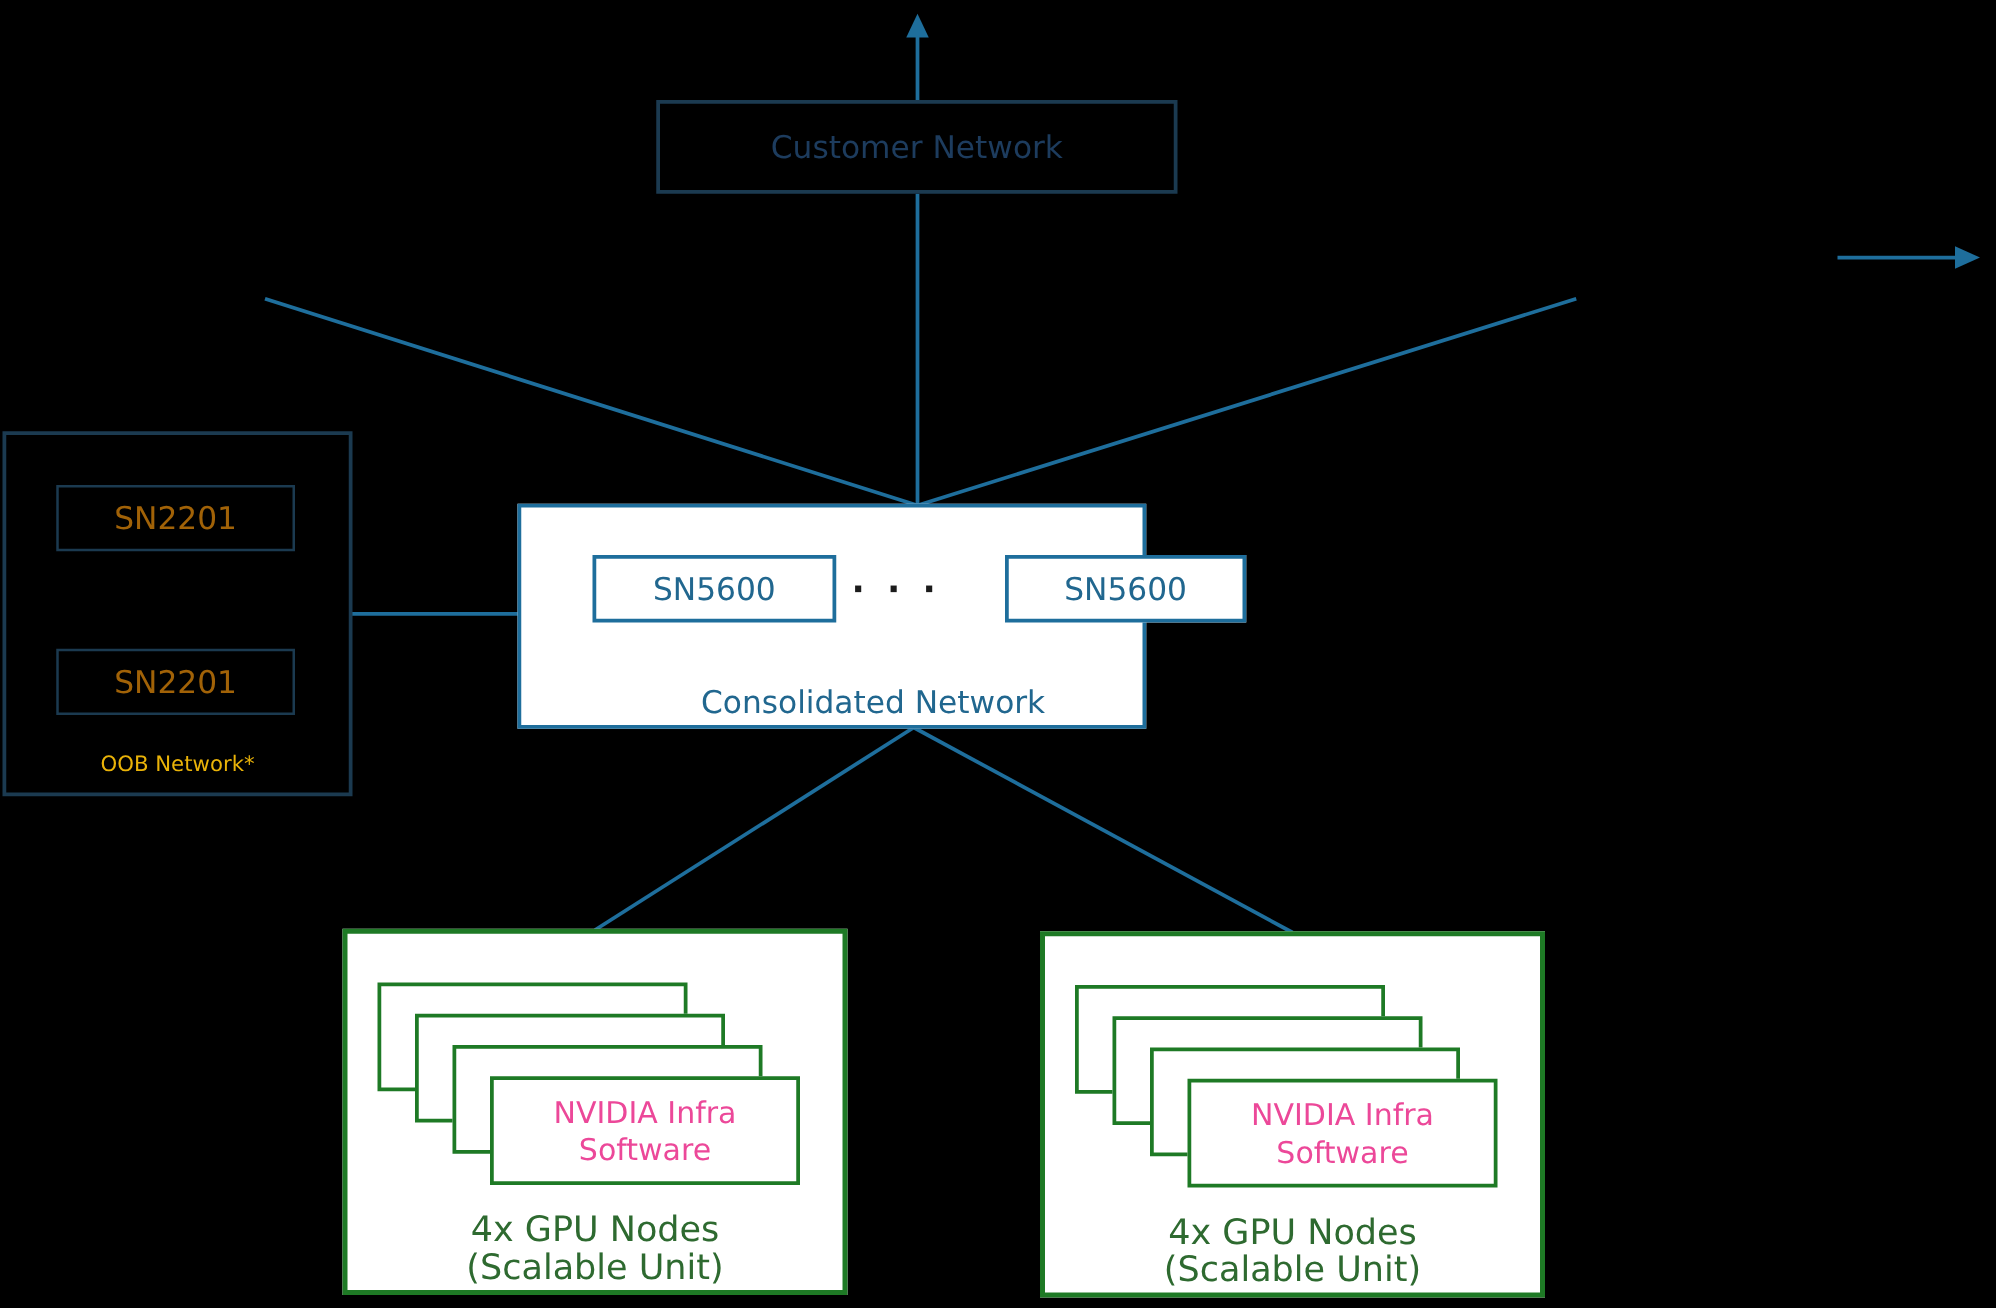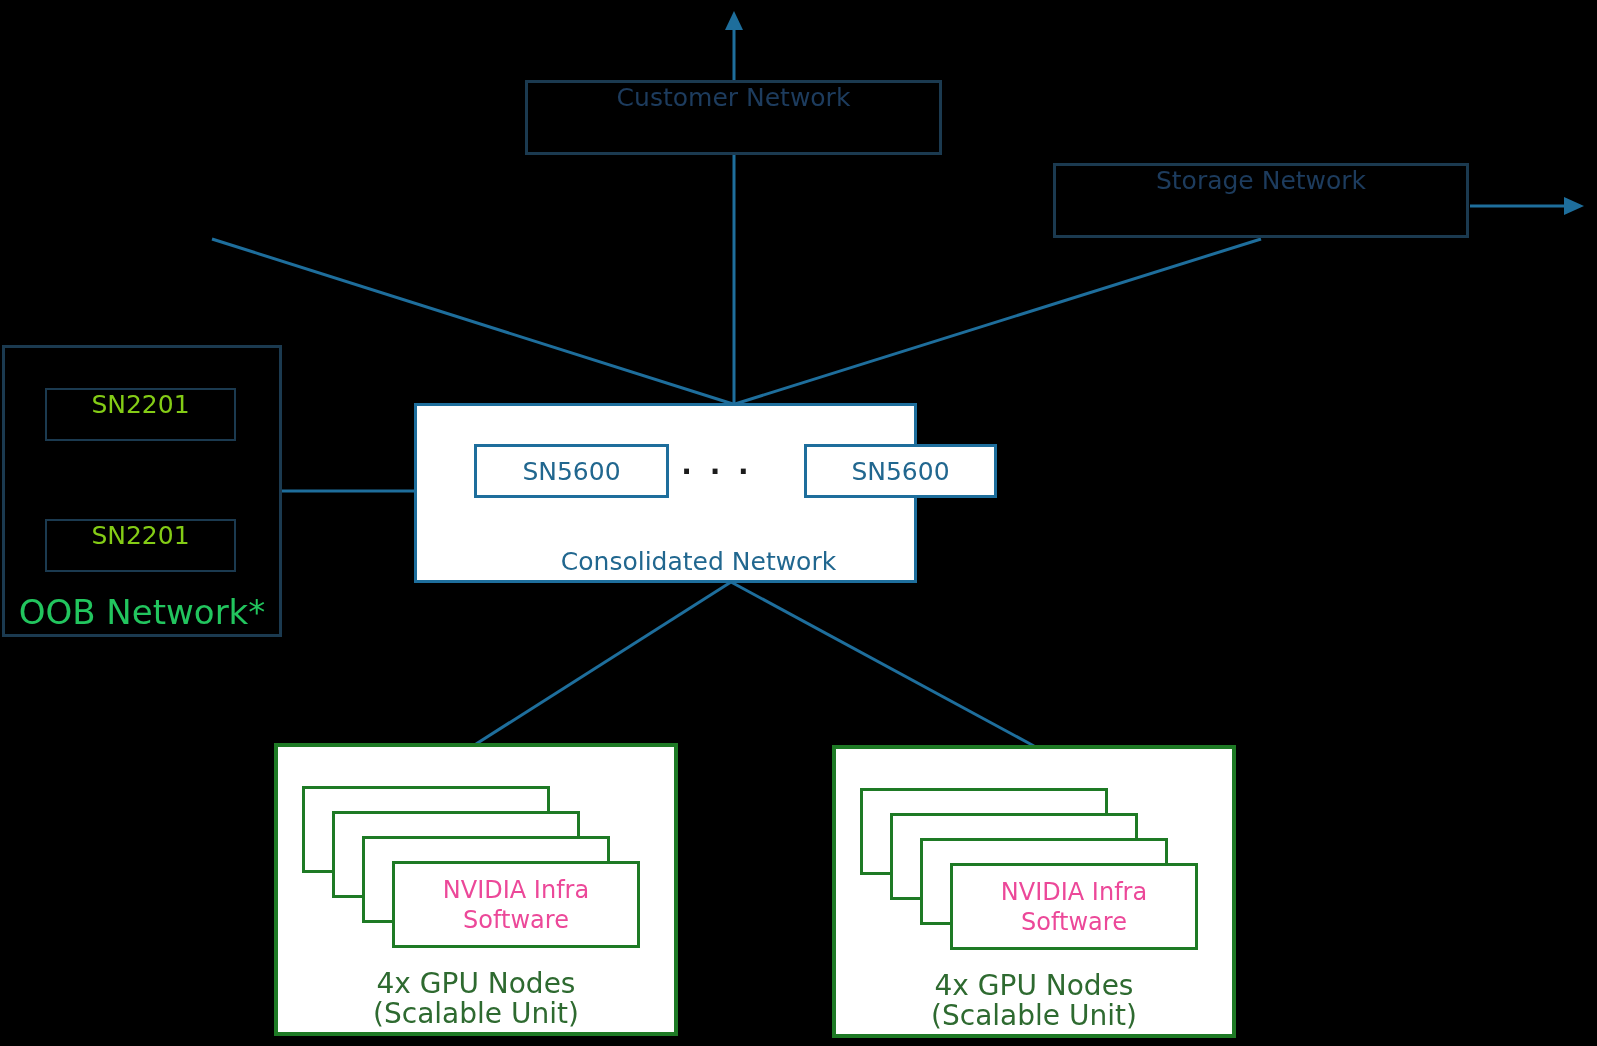--- a/index.html
+++ b/index.html
@@ -18,35 +18,35 @@
   .connectors {
     position: absolute;
     left: 0; top: 0;
     width: 1597px;
     height: 1046px;
   }
   .node {
     position: absolute;
     box-sizing: border-box;
     display: flex;
-    align-items: flex-start;
+    align-items: center;
     justify-content: center;
     text-align: center;
   }
   
   .dark-node {
     border: 3px solid #1B3A50;
     color: #1D3C5E;
     font-size: 25px;
     font-weight: 500;
     background: transparent;
   }
   .dark-subnode {
     border: 2px solid #1B3A50;
-    color: #84cc16;
+    color: #a16207;
     font-size: 25px;
     font-weight: 500;
     background: transparent;
   }
   
   .white-node {
     background: #FFFFFF;
     border: 3px solid #1E6E9C;
     display: block;
   }
@@ -82,22 +82,22 @@
     font-weight: 500;
     text-align: center;
     display: flex;
     align-items: center;
     justify-content: center;
   }
   .oob-label {
     position: absolute;
     left: 0;
     width: 100%;
-    color: #22c55e;
-    font-size: 34px;
+    color: #eab308;
+    font-size: 17px;
     font-weight: 500;
     text-align: center;
     display: flex;
     align-items: center;
     justify-content: center;
   }
   
   .gpu-node {
     background: #FFFFFF;
     border: 4px solid #1E7A25;
@@ -154,23 +154,20 @@
 
     <line x1="731" y1="582" x2="476" y2="744" stroke="#1E6E9C" stroke-width="3"></line>
     <line x1="731" y1="582" x2="1034" y2="746" stroke="#1E6E9C" stroke-width="3"></line>
   </svg>
 
   <div class="node dark-node" style="left:525px; top:80px; width:417px; height:75px;">
     <span>Customer Network</span>
   </div>
 
 
-  <div class="node dark-node" style="left:1053px; top:163px; width:416px; height:75px;">
-    <span>Storage Network</span>
-  </div>
 
   <div class="node dark-node" style="left:2px; top:345px; width:280px; height:292px; display:block;">
     <div class="node dark-subnode" style="left:40px; top:40px; width:191px; height:53px;">
       <span>SN2201</span>
     </div>
     <div class="node dark-subnode" style="left:40px; top:171px; width:191px; height:53px;">
       <span>SN2201</span>
     </div>
     <div class="oob-label" style="top:238px; height:52px;">OOB Network*</div>
   </div>

